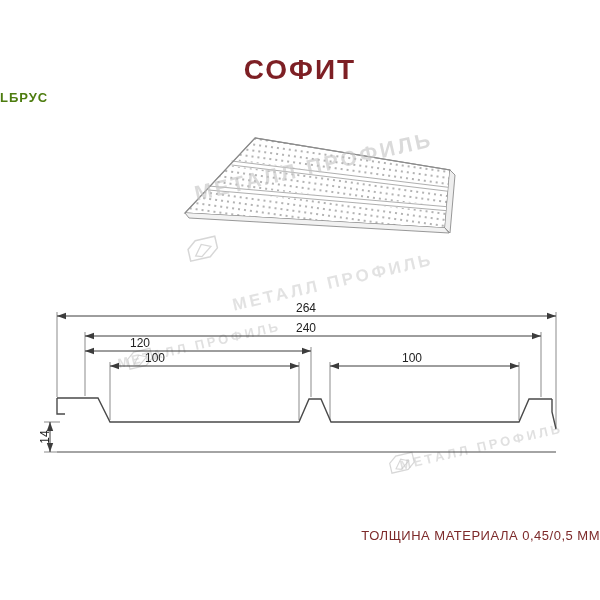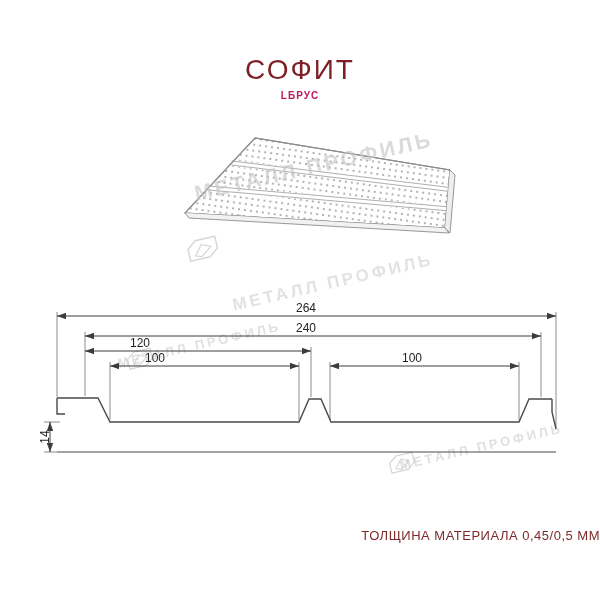--- a/index.html
+++ b/index.html
@@ -1,25 +1,25 @@
 <!DOCTYPE html>
 <html><head>
 <meta charset="utf-8">
 <style>
   * { margin:0; padding:0; box-sizing:border-box; }
   html,body { width:600px; height:600px; background:#ffffff; font-family:"Liberation Sans", sans-serif; }
   .stage { position:relative; width:600px; height:600px; overflow:hidden; background:#fff; }
 
   .title {
     position:absolute; top:54px; left:0; right:0; text-align:center;
-    font-size:28px; font-weight:normal; letter-spacing:2px; color:#7d1f24;
+    font-size:28px; font-weight:bold; letter-spacing:2px; color:#7d1f24;
   }
   .subtitle {
-    position:absolute; top:90px; left:0; right:0; text-align:center;
-    font-size:10px; font-weight:bold; letter-spacing:1px; color:#be185d;
+    position:absolute; top:90px; left:0; right:0; 
+    font-size:13px; font-weight:bold; letter-spacing:1px; color:#4d7c0f;
   }
   .footer {
     position:absolute; top:528px; left:0; right:0; text-align:right;
     font-size:13px; font-weight:normal; letter-spacing:0.5px; color:#7d2a2a;
   }
 
   .iso { position:absolute; left:165px; top:118px; }
   .dims { position:absolute; left:40px; top:300px; }
 
   .wm {

